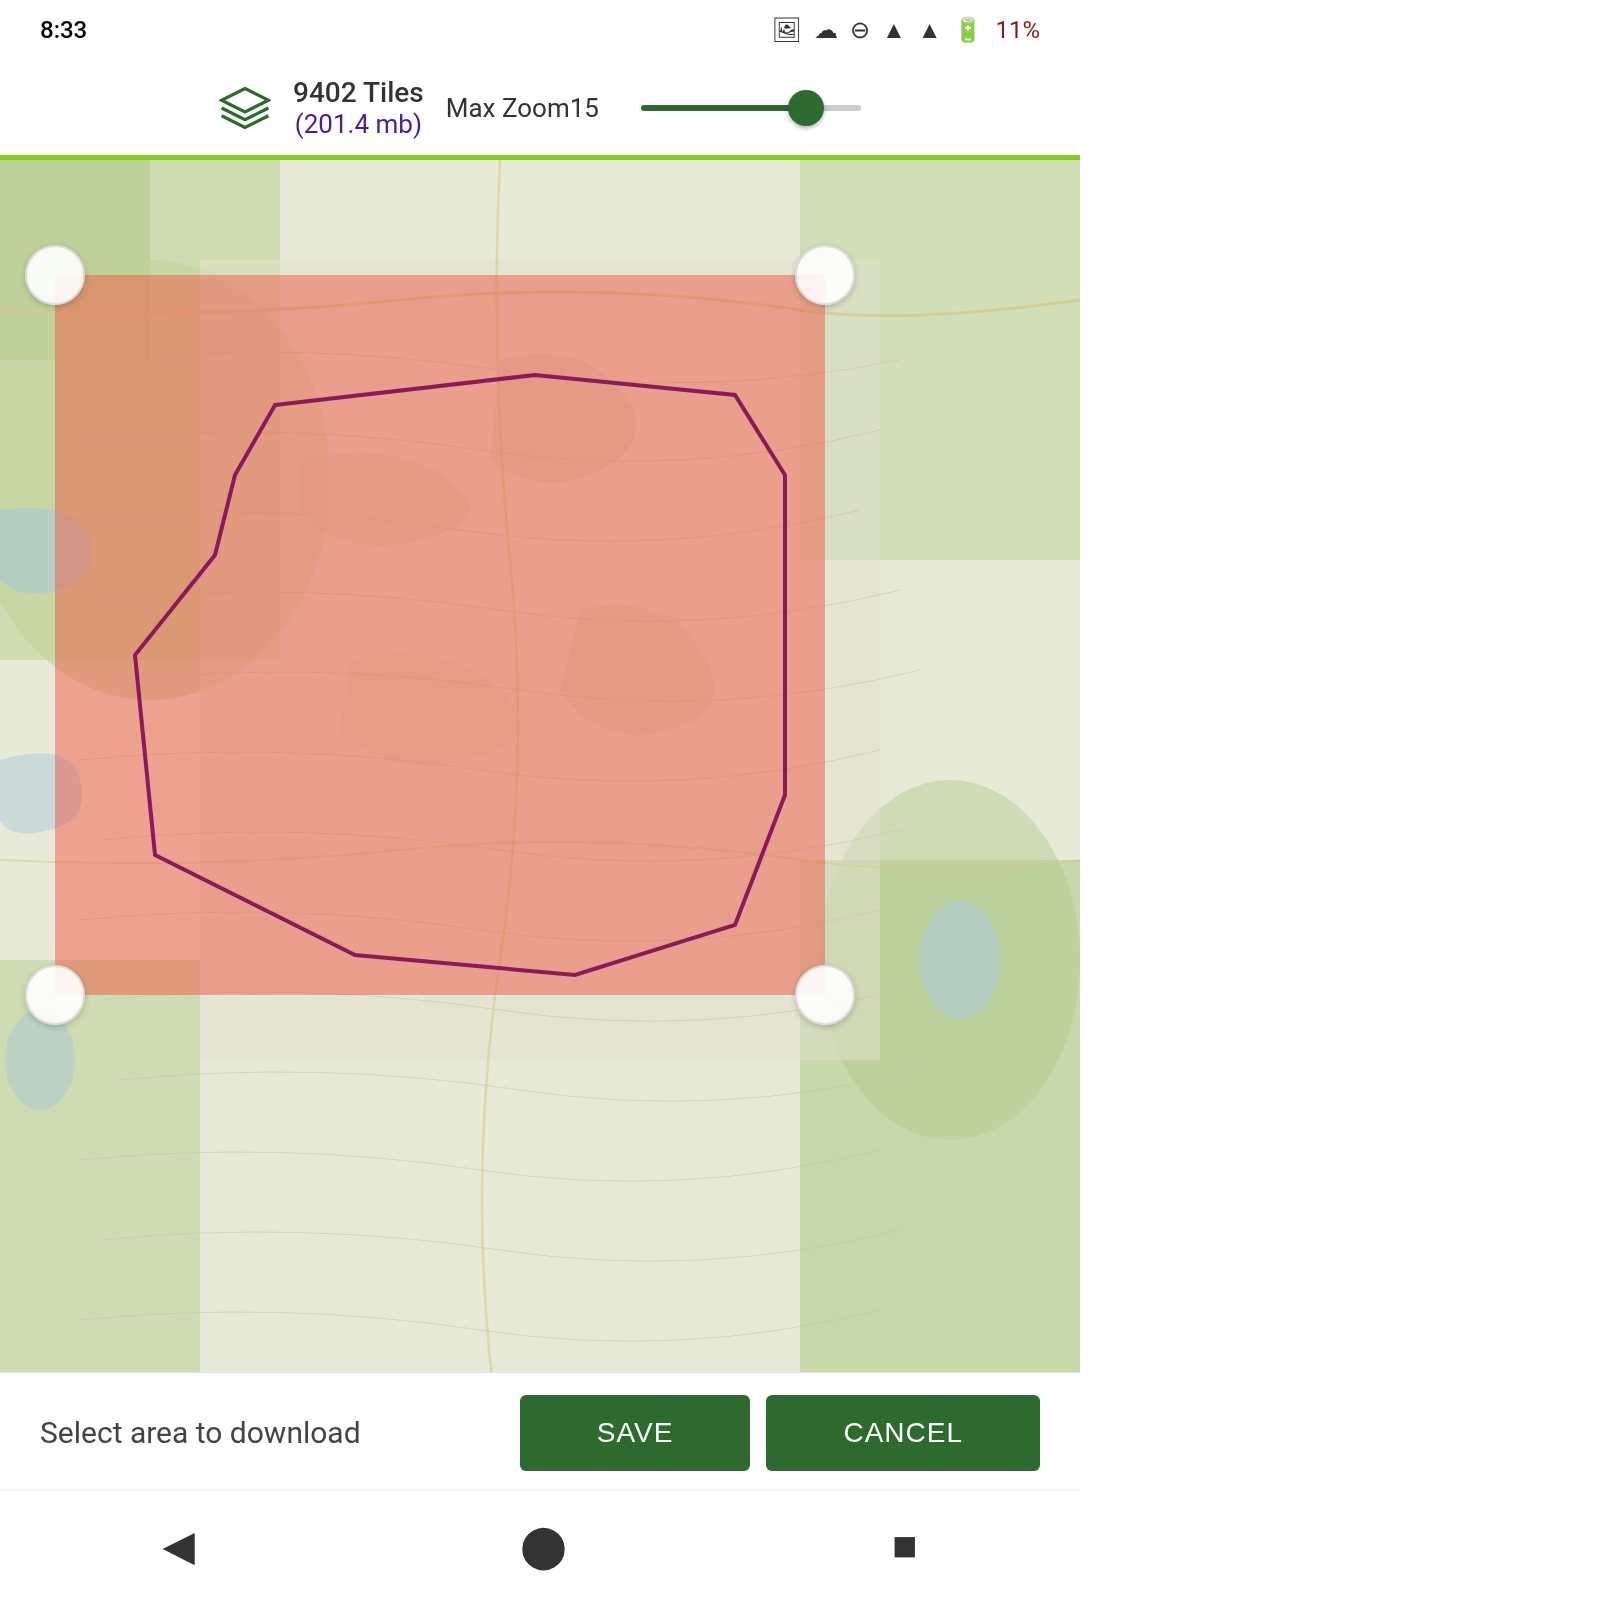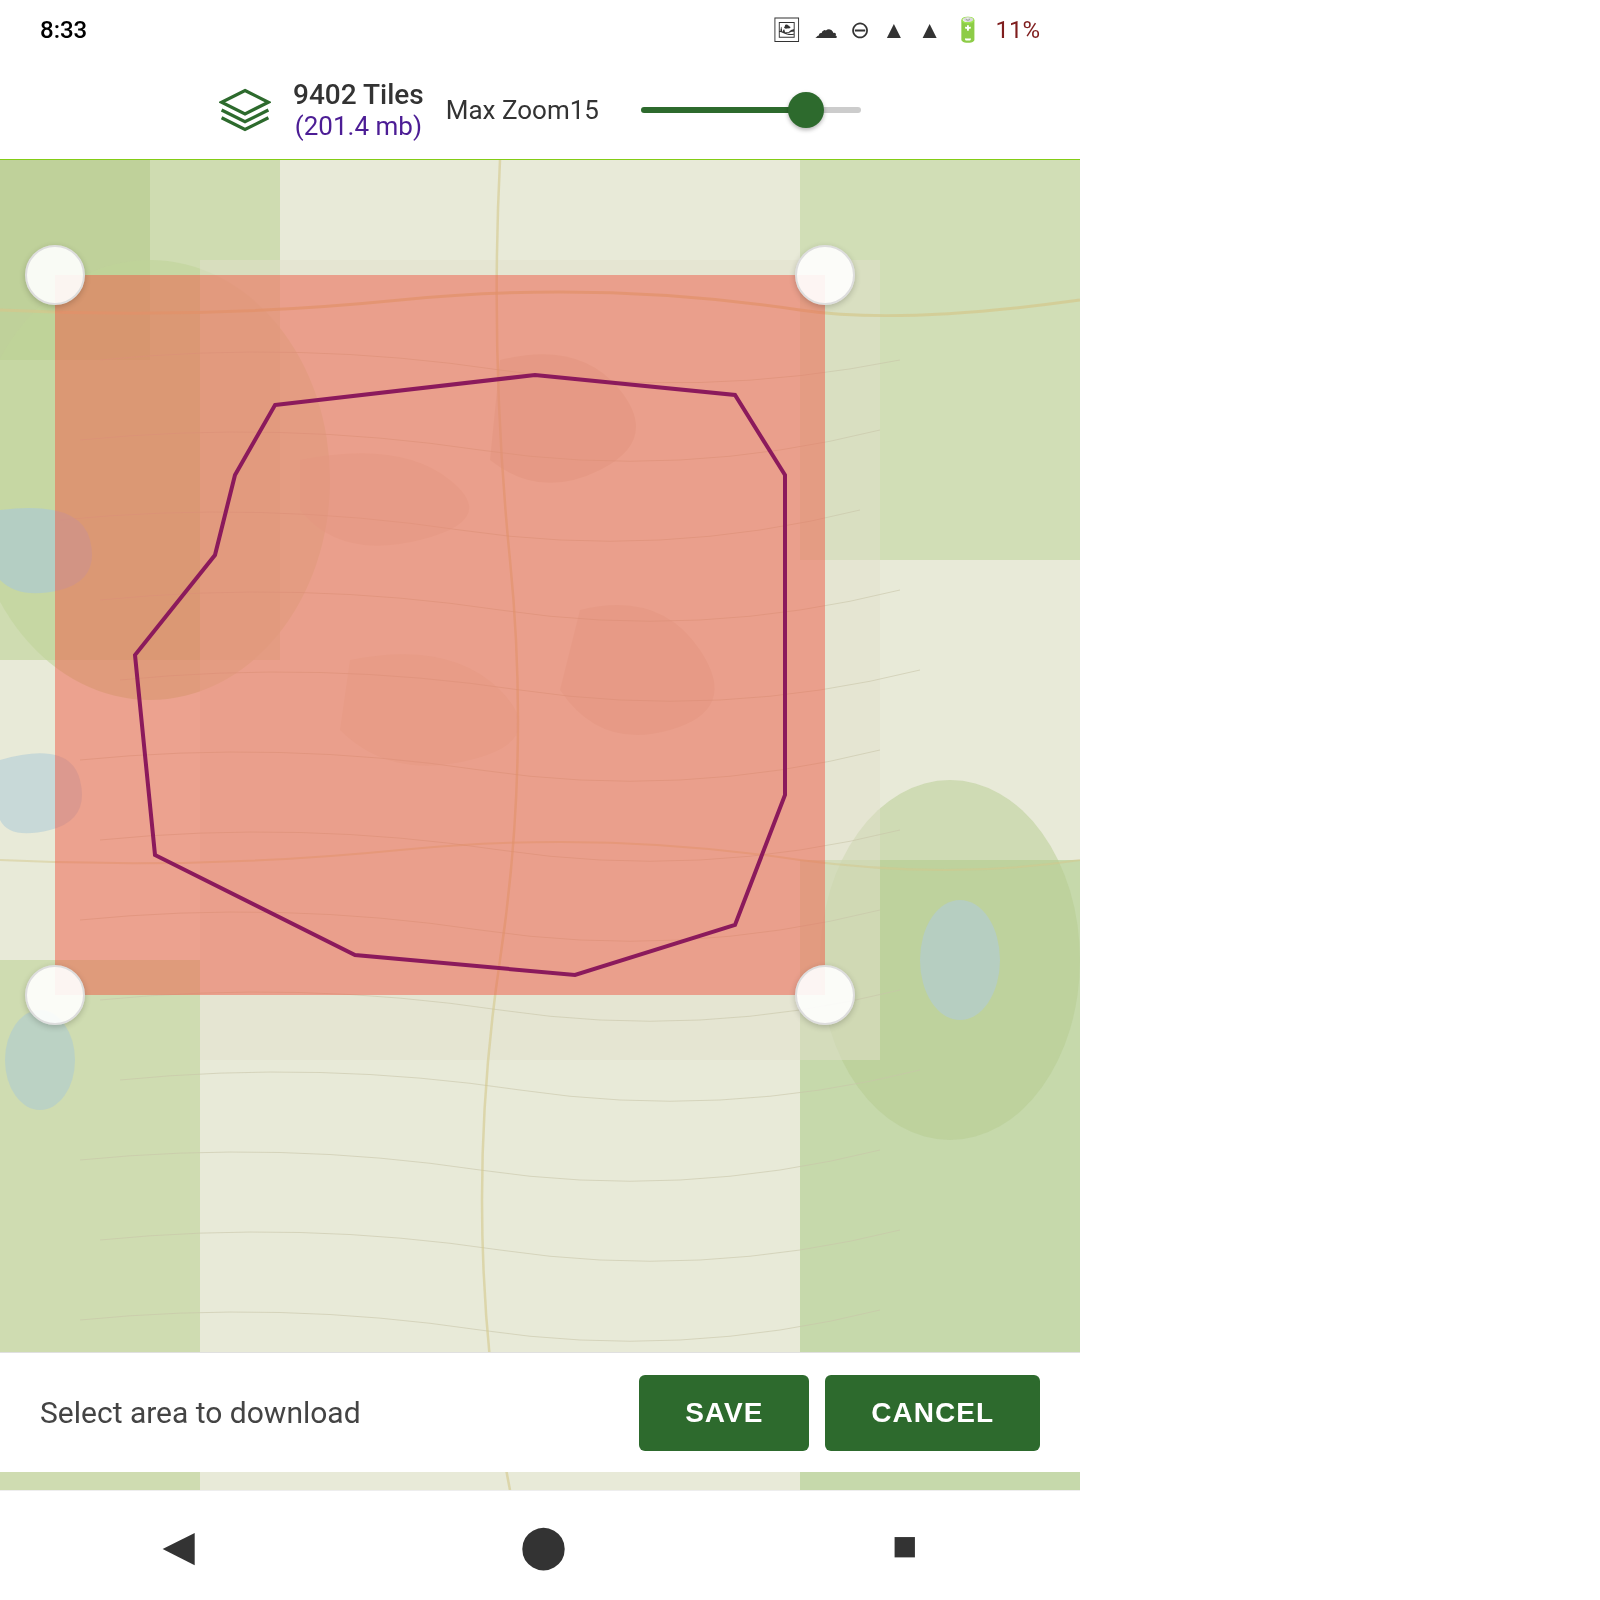--- a/index.html
+++ b/index.html
@@ -45,21 +45,21 @@
 
     
     .toolbar {
       width: 100%;
       height: 100px;
       background: #fff;
       display: flex;
       align-items: center;
       justify-content: center;
       gap: 22px;
-      border-bottom: 1px solid #84cc16;
+      border-bottom: 5px solid #84cc16;
       position: relative;
       z-index: 10;
     }
     .layers-icon-wrap {
       display: flex;
       align-items: center;
       justify-content: center;
     }
     .toolbar-info {
       display: flex;
@@ -159,38 +159,38 @@
     .bottom-bar {
       width: 100%;
       height: 120px;
       background: #fff;
       display: flex;
       align-items: center;
       justify-content: space-between;
       padding: 0 40px;
       border-top: 1px solid #e0e0e0;
       position: absolute;
-      bottom: 128px;
+      bottom: 108px;
       left: 0;
       z-index: 10;
     }
     .bottom-label {
       font-size: 30px;
       color: #444;
     }
     .bottom-buttons {
       display: flex;
       gap: 16px;
     }
     .btn-save, .btn-cancel {
-      padding: 22px 46px;
+      padding: 22px 77px;
       border: none;
       border-radius: 6px;
       font-size: 28px;
-      font-weight: 700;
+      font-weight: 400;
       letter-spacing: 1px;
       cursor: pointer;
       background: #2d6a2d;
       color: #fff;
     }
     .btn-cancel {
       background: #2d6a2d;
     }
 
     

